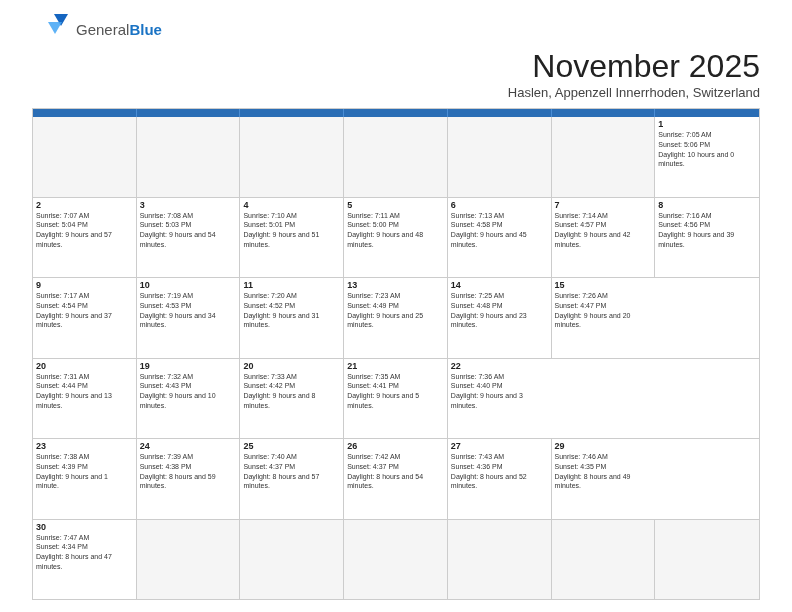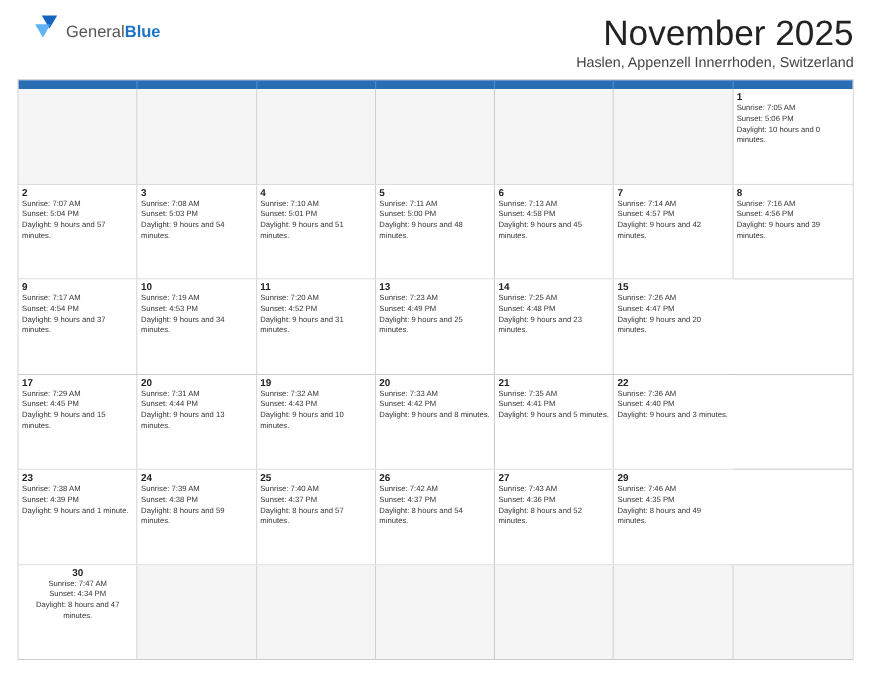--- a/index.html
+++ b/index.html
@@ -6,37 +6,38 @@
     body {
       font-family: Arial, sans-serif;
       background: #fff;
       width: 792px;
       height: 612px;
       overflow: hidden;
     }
     .page {
       width: 792px;
       height: 612px;
-      padding: 12px 16px;
+      padding: 12px 32px;
       display: flex;
       flex-direction: column;
     }
     .header {
       display: flex;
       justify-content: space-between;
       align-items: flex-start;
       margin-bottom: 8px;
     }
     .logo {
       display: flex;
       align-items: center;
       gap: 4px;
     }
     .title-block {
       text-align: right;
+      margin-top: 36px;
     }
     .month-title {
       font-size: 32px;
       font-weight: normal;
       color: #222;
     }
     .location-title {
       font-size: 13px;
       color: #444;
     }
@@ -68,21 +69,20 @@
       flex-direction: column;
     }
     .cal-row {
       display: grid;
       grid-template-columns: repeat(7, 1fr);
       flex: 1;
       border-bottom: 1px solid #ccc;
     }
     .cal-row:last-child {
       border-bottom: none;
-      text-align: center;
     }
     .cal-cell {
       border-right: 1px solid #ccc;
       padding: 2px 3px;
       font-size: 7.5px;
       color: #333;
       background: #fff;
       vertical-align: top;
       overflow: hidden;
     }
@@ -229,26 +229,20 @@
           </div>
           <div class="cal-cell">
             <span class="day-num">15</span>
             <div class="cell-info" style="white-space: pre-line;">Sunrise: 7:26 AM
 Sunset: 4:47 PM
 Daylight: 9 hours and 20 minutes.</div>
           </div>
         </div>
         <div class="cal-row">
           <div class="cal-cell">
-            <span class="day-num">17</span>
-            <div class="cell-info" style="white-space: pre-line;">Sunrise: 7:29 AM
-Sunset: 4:45 PM
-Daylight: 9 hours and 15 minutes.</div>
-          </div>
-          <div class="cal-cell">
             <span class="day-num">20</span>
             <div class="cell-info" style="white-space: pre-line;">Sunrise: 7:31 AM
 Sunset: 4:44 PM
 Daylight: 9 hours and 13 minutes.</div>
           </div>
           <div class="cal-cell">
             <span class="day-num">19</span>
             <div class="cell-info" style="white-space: pre-line;">Sunrise: 7:32 AM
 Sunset: 4:43 PM
 Daylight: 9 hours and 10 minutes.</div>

